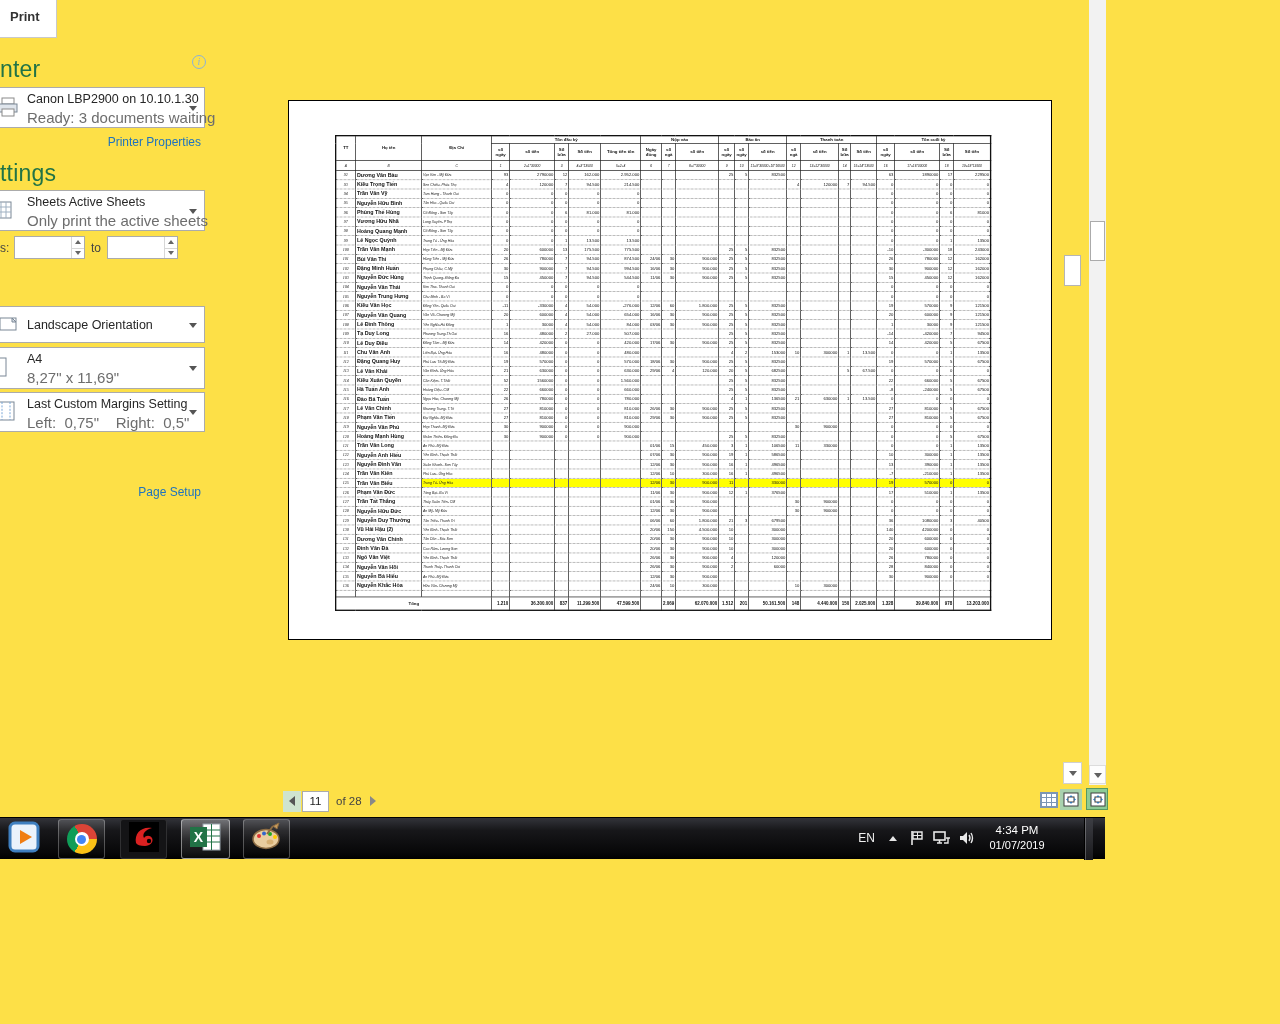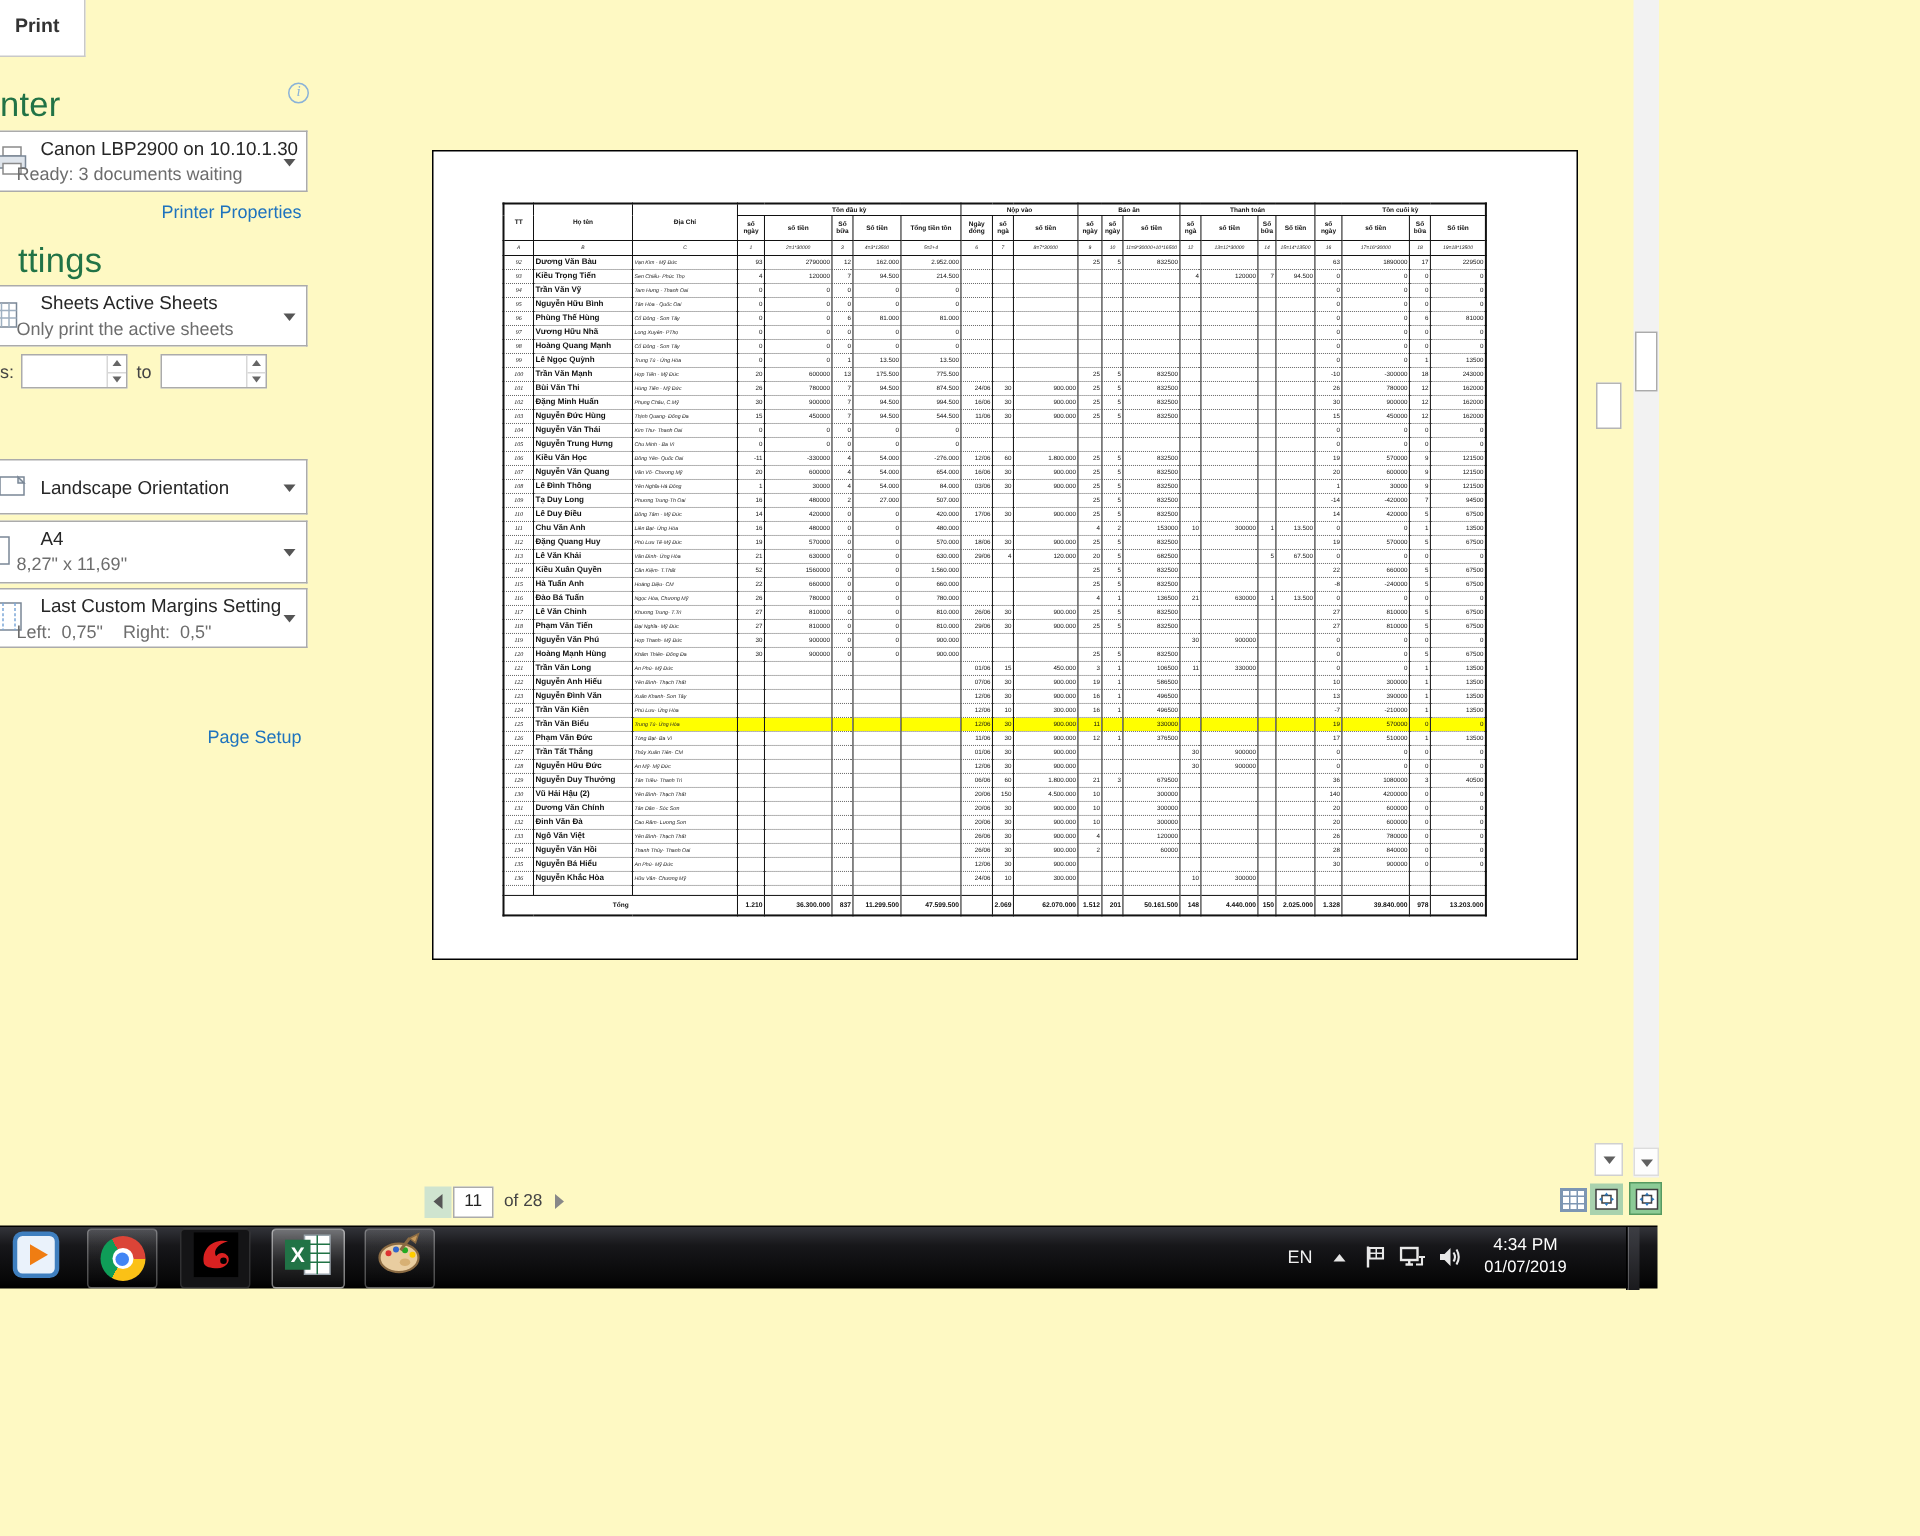--- a/index.html
+++ b/index.html
@@ -1,32 +1,32 @@
 <!DOCTYPE html>
 <html><head>
 <meta charset="utf-8">
 <style>
   * { box-sizing: border-box; margin:0; padding:0; }
   html,body { width:1280px; height:1024px; background:#fff; font-family:"Liberation Sans",sans-serif; overflow:hidden; }
   .abs { position:absolute; }
-  #screen { position:relative; width:1280px; height:1024px; background:#fef9c3; }
+  #screen { position:relative; width:1280px; height:1024px; background:#fde047; }
 
   
   #printTab { left:0; top:0; width:57px; height:38px; background:#fff;
     border-right:1px solid #c9c9c9; border-bottom:1px solid #c9c9c9; }
   #printTab span { position:absolute; left:10px; top:9px; font-size:13px; font-weight:bold; color:#333; }
   .bigHead { color:#217346; font-size:23px; font-weight:300; letter-spacing:.2px; }
   #infoIcon { left:192px; top:55px; width:14px; height:14px; border:1px solid #8ab2d8; border-radius:50%;
     color:#8ab2d8; font-size:10px; font-style:italic; font-family:"Liberation Serif",serif;
     text-align:center; line-height:12px; }
   #infoIcon::after { content:"i"; }
 
   .ddbox { left:0; width:205px; background:#fff; border:1px solid #ababab; border-left:none; }
   .ddbox .tl { position:absolute; left:27px; top:4px; font-size:12.5px; color:#262626; white-space:pre; }
-  .ddbox .sb { position:absolute; left:11px; top:21px; font-size:12px; color:#6d6d6d; white-space:pre; }
+  .ddbox .sb { position:absolute; left:27px; top:21px; font-size:15px; color:#6d6d6d; white-space:pre; }
   .ddbox .one { position:absolute; left:27px; top:50%; transform:translateY(-50%); font-size:12.5px; color:#262626; }
   .dArr { position:absolute; right:7px; top:50%; margin-top:-2px; width:0; height:0;
     border-left:4px solid transparent; border-right:4px solid transparent; border-top:5px solid #555; }
   .icoclip { position:absolute; left:0; top:50%; transform:translateY(-50%); width:24px; height:24px; overflow:hidden; }
 
   .linkTxt { color:#1e73be; font-size:12px; }
   #prnProps { right:1079px; top:132px; }  
   #pageSetup { right:1079px; top:482px; }
   .rightAnchor { position:absolute; text-align:right; width:200px; left:1px; }
 
@@ -130,21 +130,21 @@
       </svg>
     </span>
     <span class="tl">Canon LBP2900 on 10.10.1.30</span>
     <span class="sb">Ready: 3 documents waiting</span>
     <i class="dArr"></i>
   </div>
   <div class="abs rightAnchor" id="prnProps">
     <span class="linkTxt">Printer Properties</span>
   </div>
 
-  <div class="abs bigHead" style="left:12px;top:160px;">ttings</div>
+  <div class="abs bigHead" style="left:0;top:160px;">ttings</div>
 
   <div class="abs ddbox" style="top:190px;height:41px;">
     <span class="icoclip">
       <svg width="22" height="22" viewBox="0 0 22 22" style="margin-left:-8px">
         <rect x="3" y="3" width="16" height="16" fill="#fff" stroke="#7a8796"></rect>
         <path d="M3 8 H19 M3 13 H19 M9 3 V19 M14 3 V19" stroke="#9fb0c1" fill="none"></path>
       </svg>
     </span>
     <span class="tl">Sheets Active Sheets</span>
     <span class="sb">Only print the active sheets</span>

